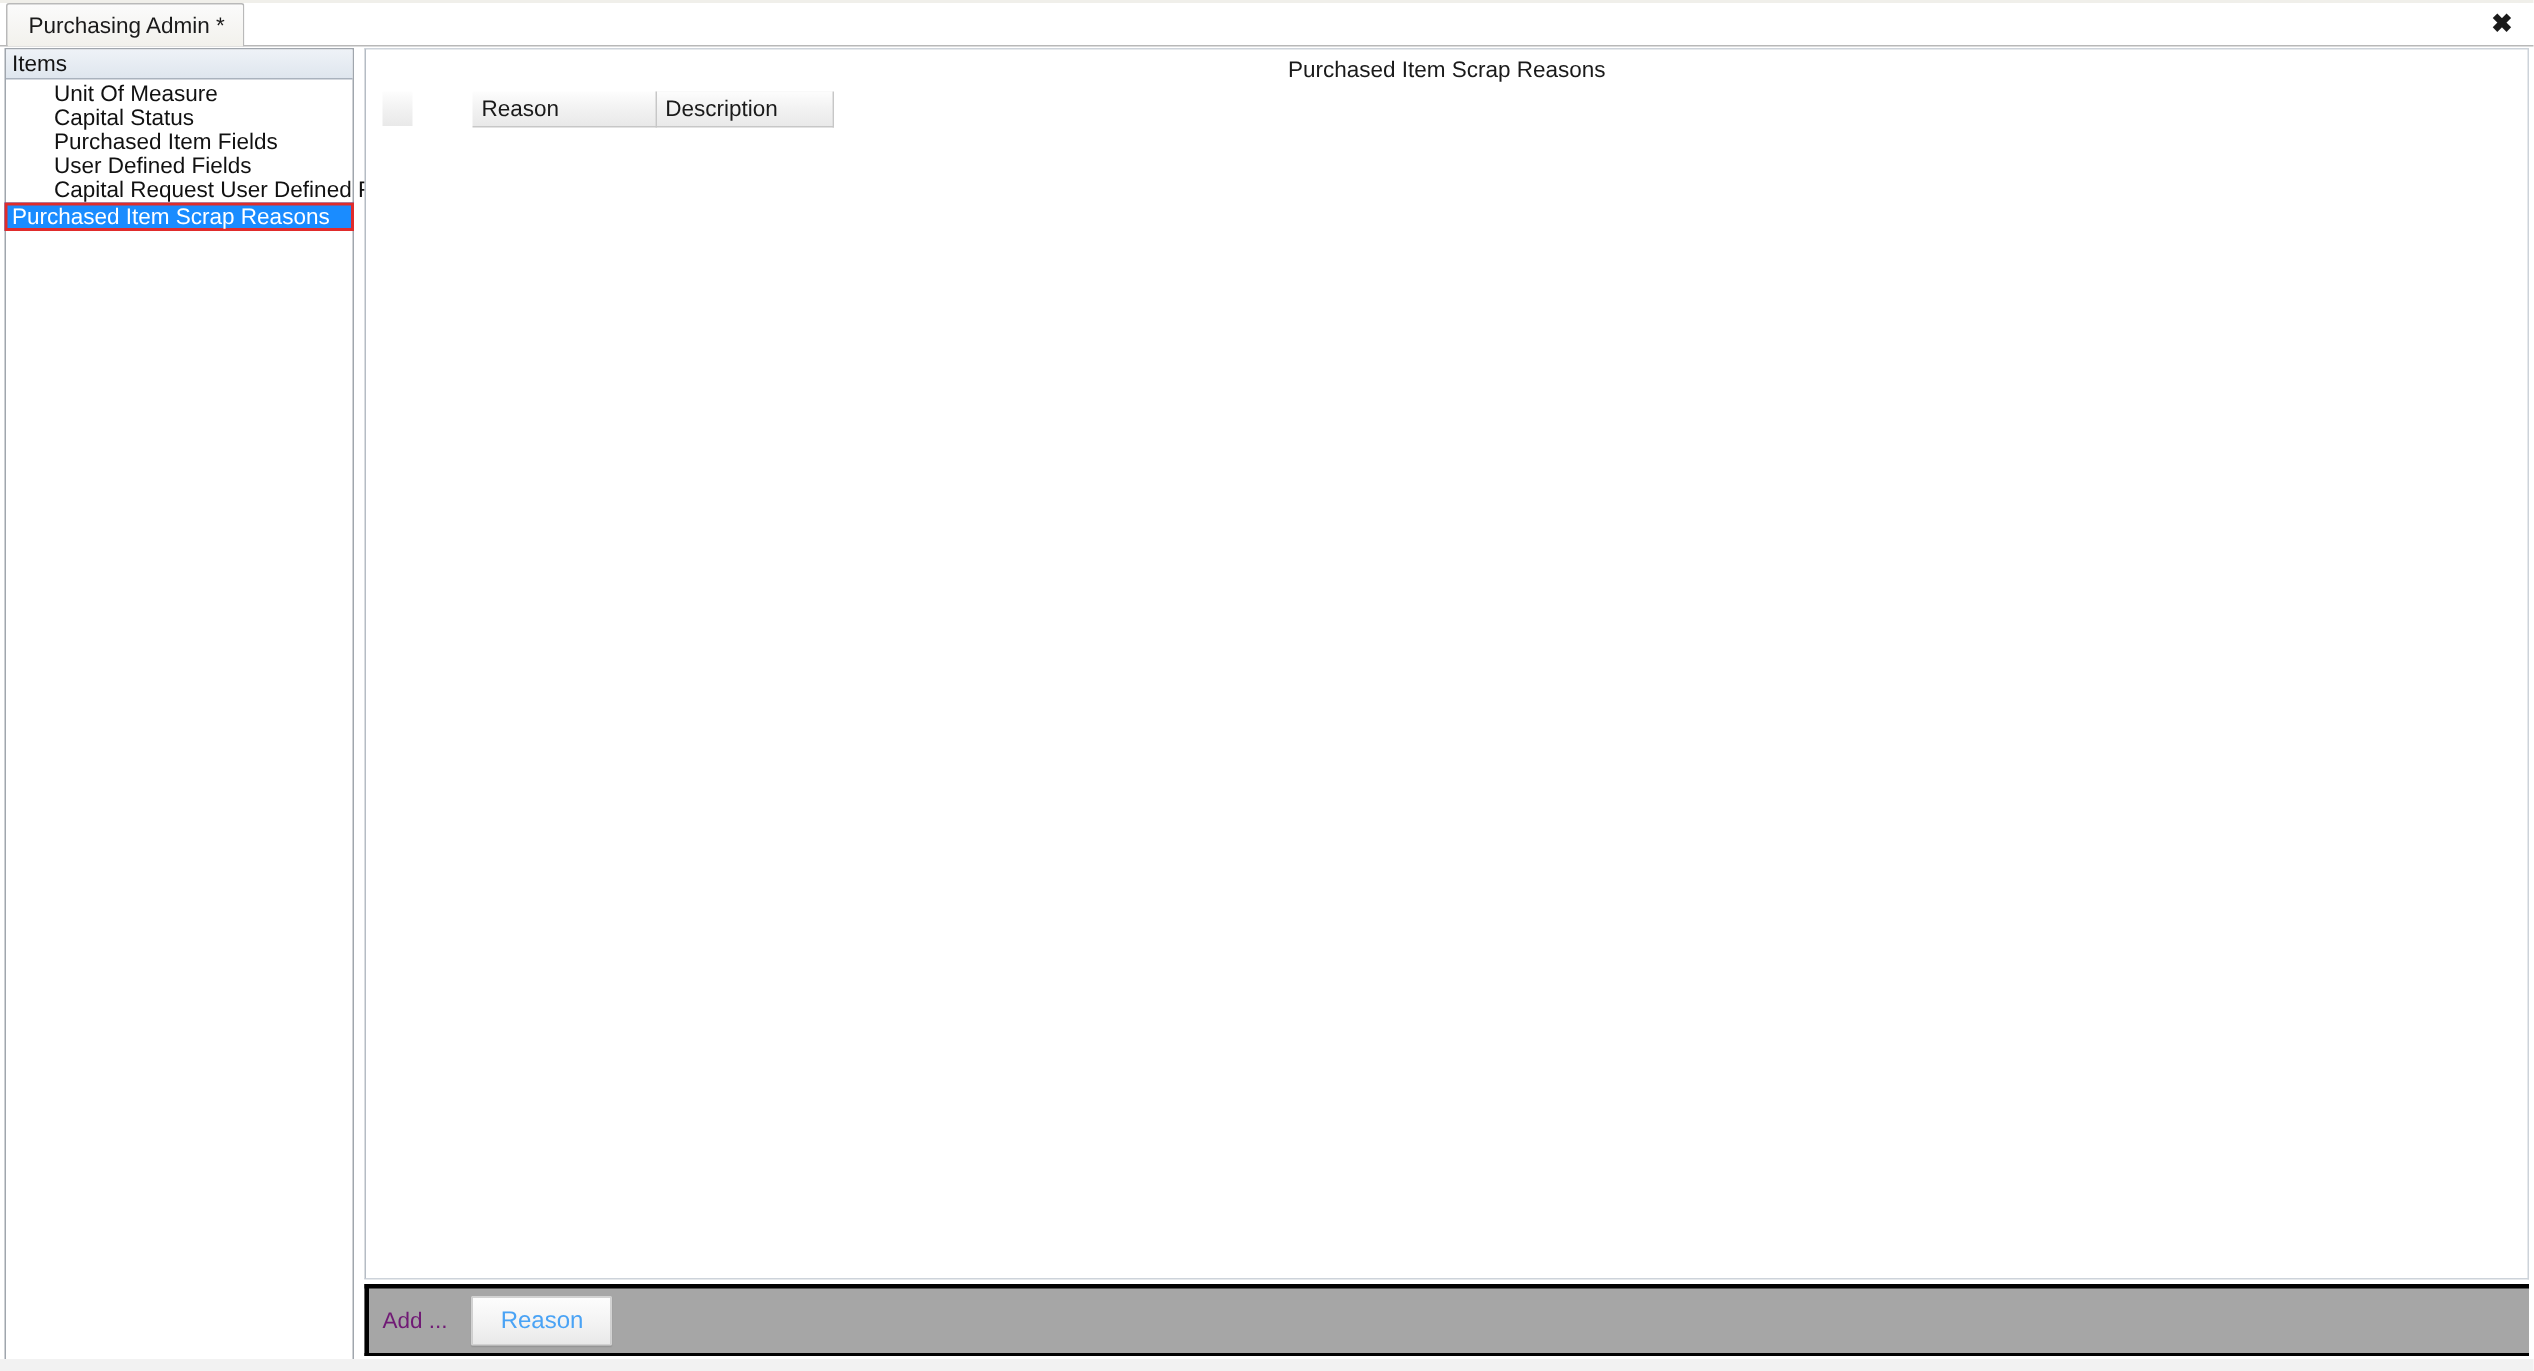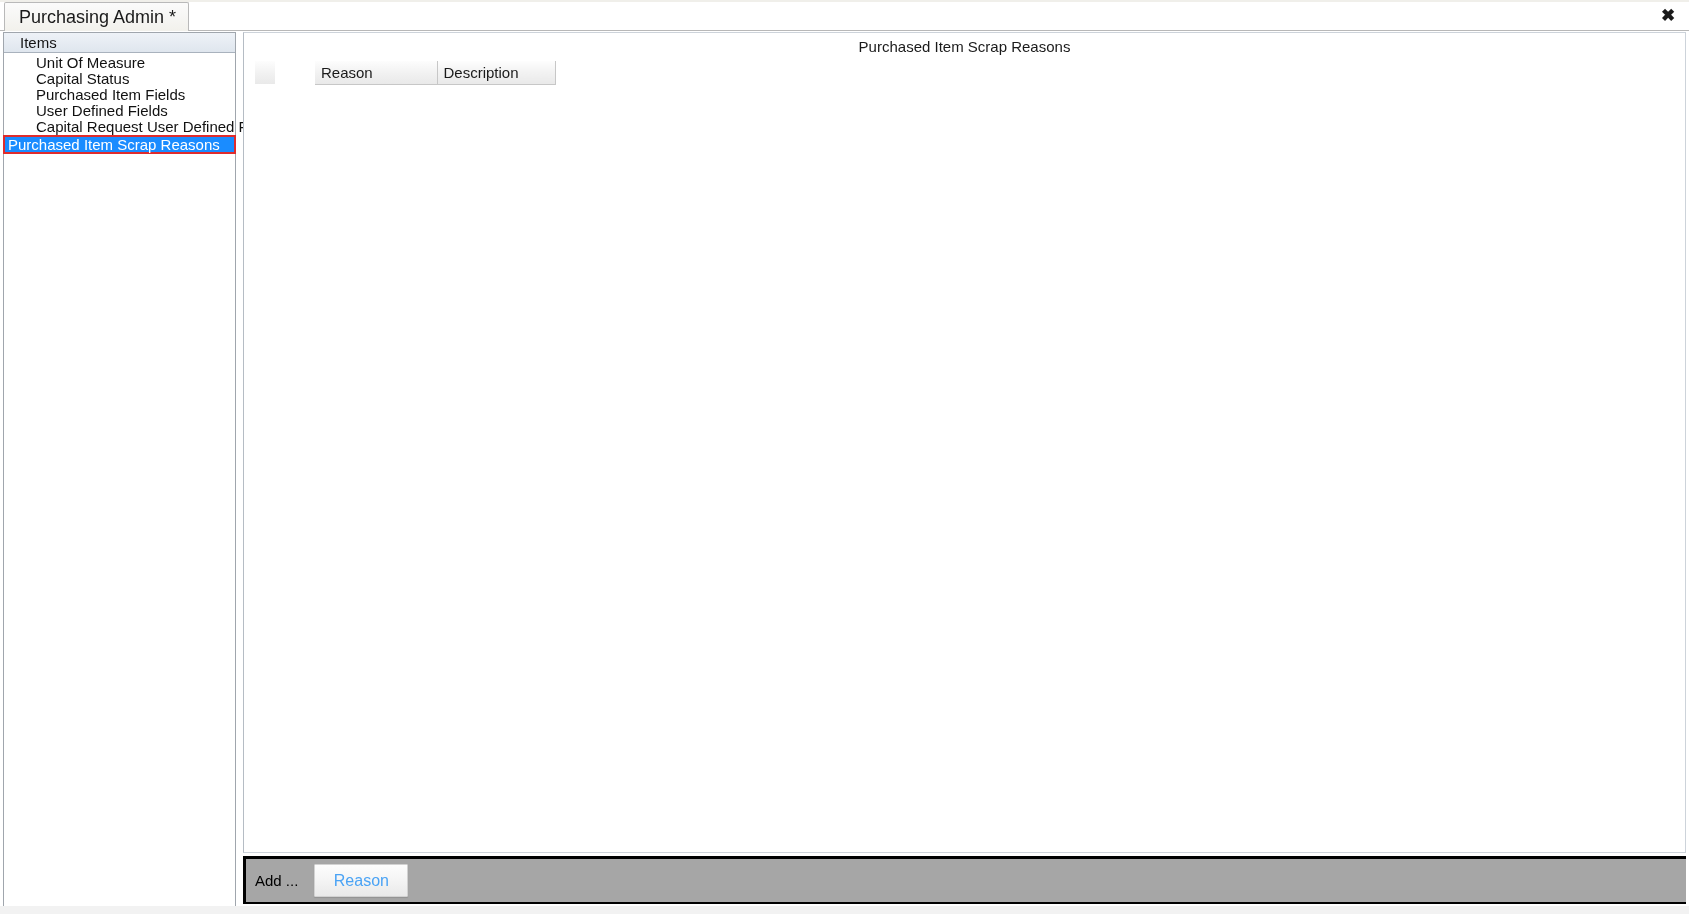--- a/index.html
+++ b/index.html
@@ -42,21 +42,21 @@
     height: 29px;
     padding: 0 12px 0 14px;
     display: flex;
     align-items: center;
     background: linear-gradient(to bottom, #fbfbfb 0%, #f2f1ec 100%);
     border: 1px solid #b9b9b9;
     border-bottom: none;
     border-top-left-radius: 2px;
     border-top-right-radius: 2px;
     box-sizing: border-box;
-    font-size: 18px;
+    font-size: 15px;
     color: #1a1a1a;
     white-space: nowrap;
   }
   #close-button {
     position: absolute;
     right: 8px;
     top: 2px;
     width: 26px;
     height: 26px;
     display: flex;
@@ -80,21 +80,21 @@
     background: #ffffff;
     border: 1px solid #a0a6ad;
     box-sizing: border-box;
   }
   #sidebar-header {
     height: 20px;
     background: linear-gradient(to bottom, #eef2f7 0%, #dfe6ee 100%);
     border-bottom: 1px solid #a9b2bd;
     display: flex;
     align-items: center;
-    padding-left: 16px;
+    padding-left: 4px;
     font-size: 15px;
     color: #141414;
     box-sizing: border-box;
   }
   #sidebar-list {
     position: relative;
     padding-top: 2px;
   }
   .list-item {
     height: 16px;
@@ -231,21 +231,21 @@
     border-top: 3px solid #000000;
     border-left: 3px solid #000000;
     border-bottom: 2px solid #000000;
     box-sizing: border-box;
     display: flex;
     align-items: center;
     padding-left: 9px;
   }
   #add-label {
     font-size: 15px;
-    color: #000000;
+    color: #701a75;
     margin-right: 16px;
     white-space: nowrap;
   }
   #reason-button {
     background: linear-gradient(to bottom, #fdfdfd 0%, #f4f4f4 50%, #e9e9e9 100%);
     border: 1px solid #d2d2d2;
     border-radius: 1px;
     height: 31px;
     min-width: 92px;
     display: flex;

